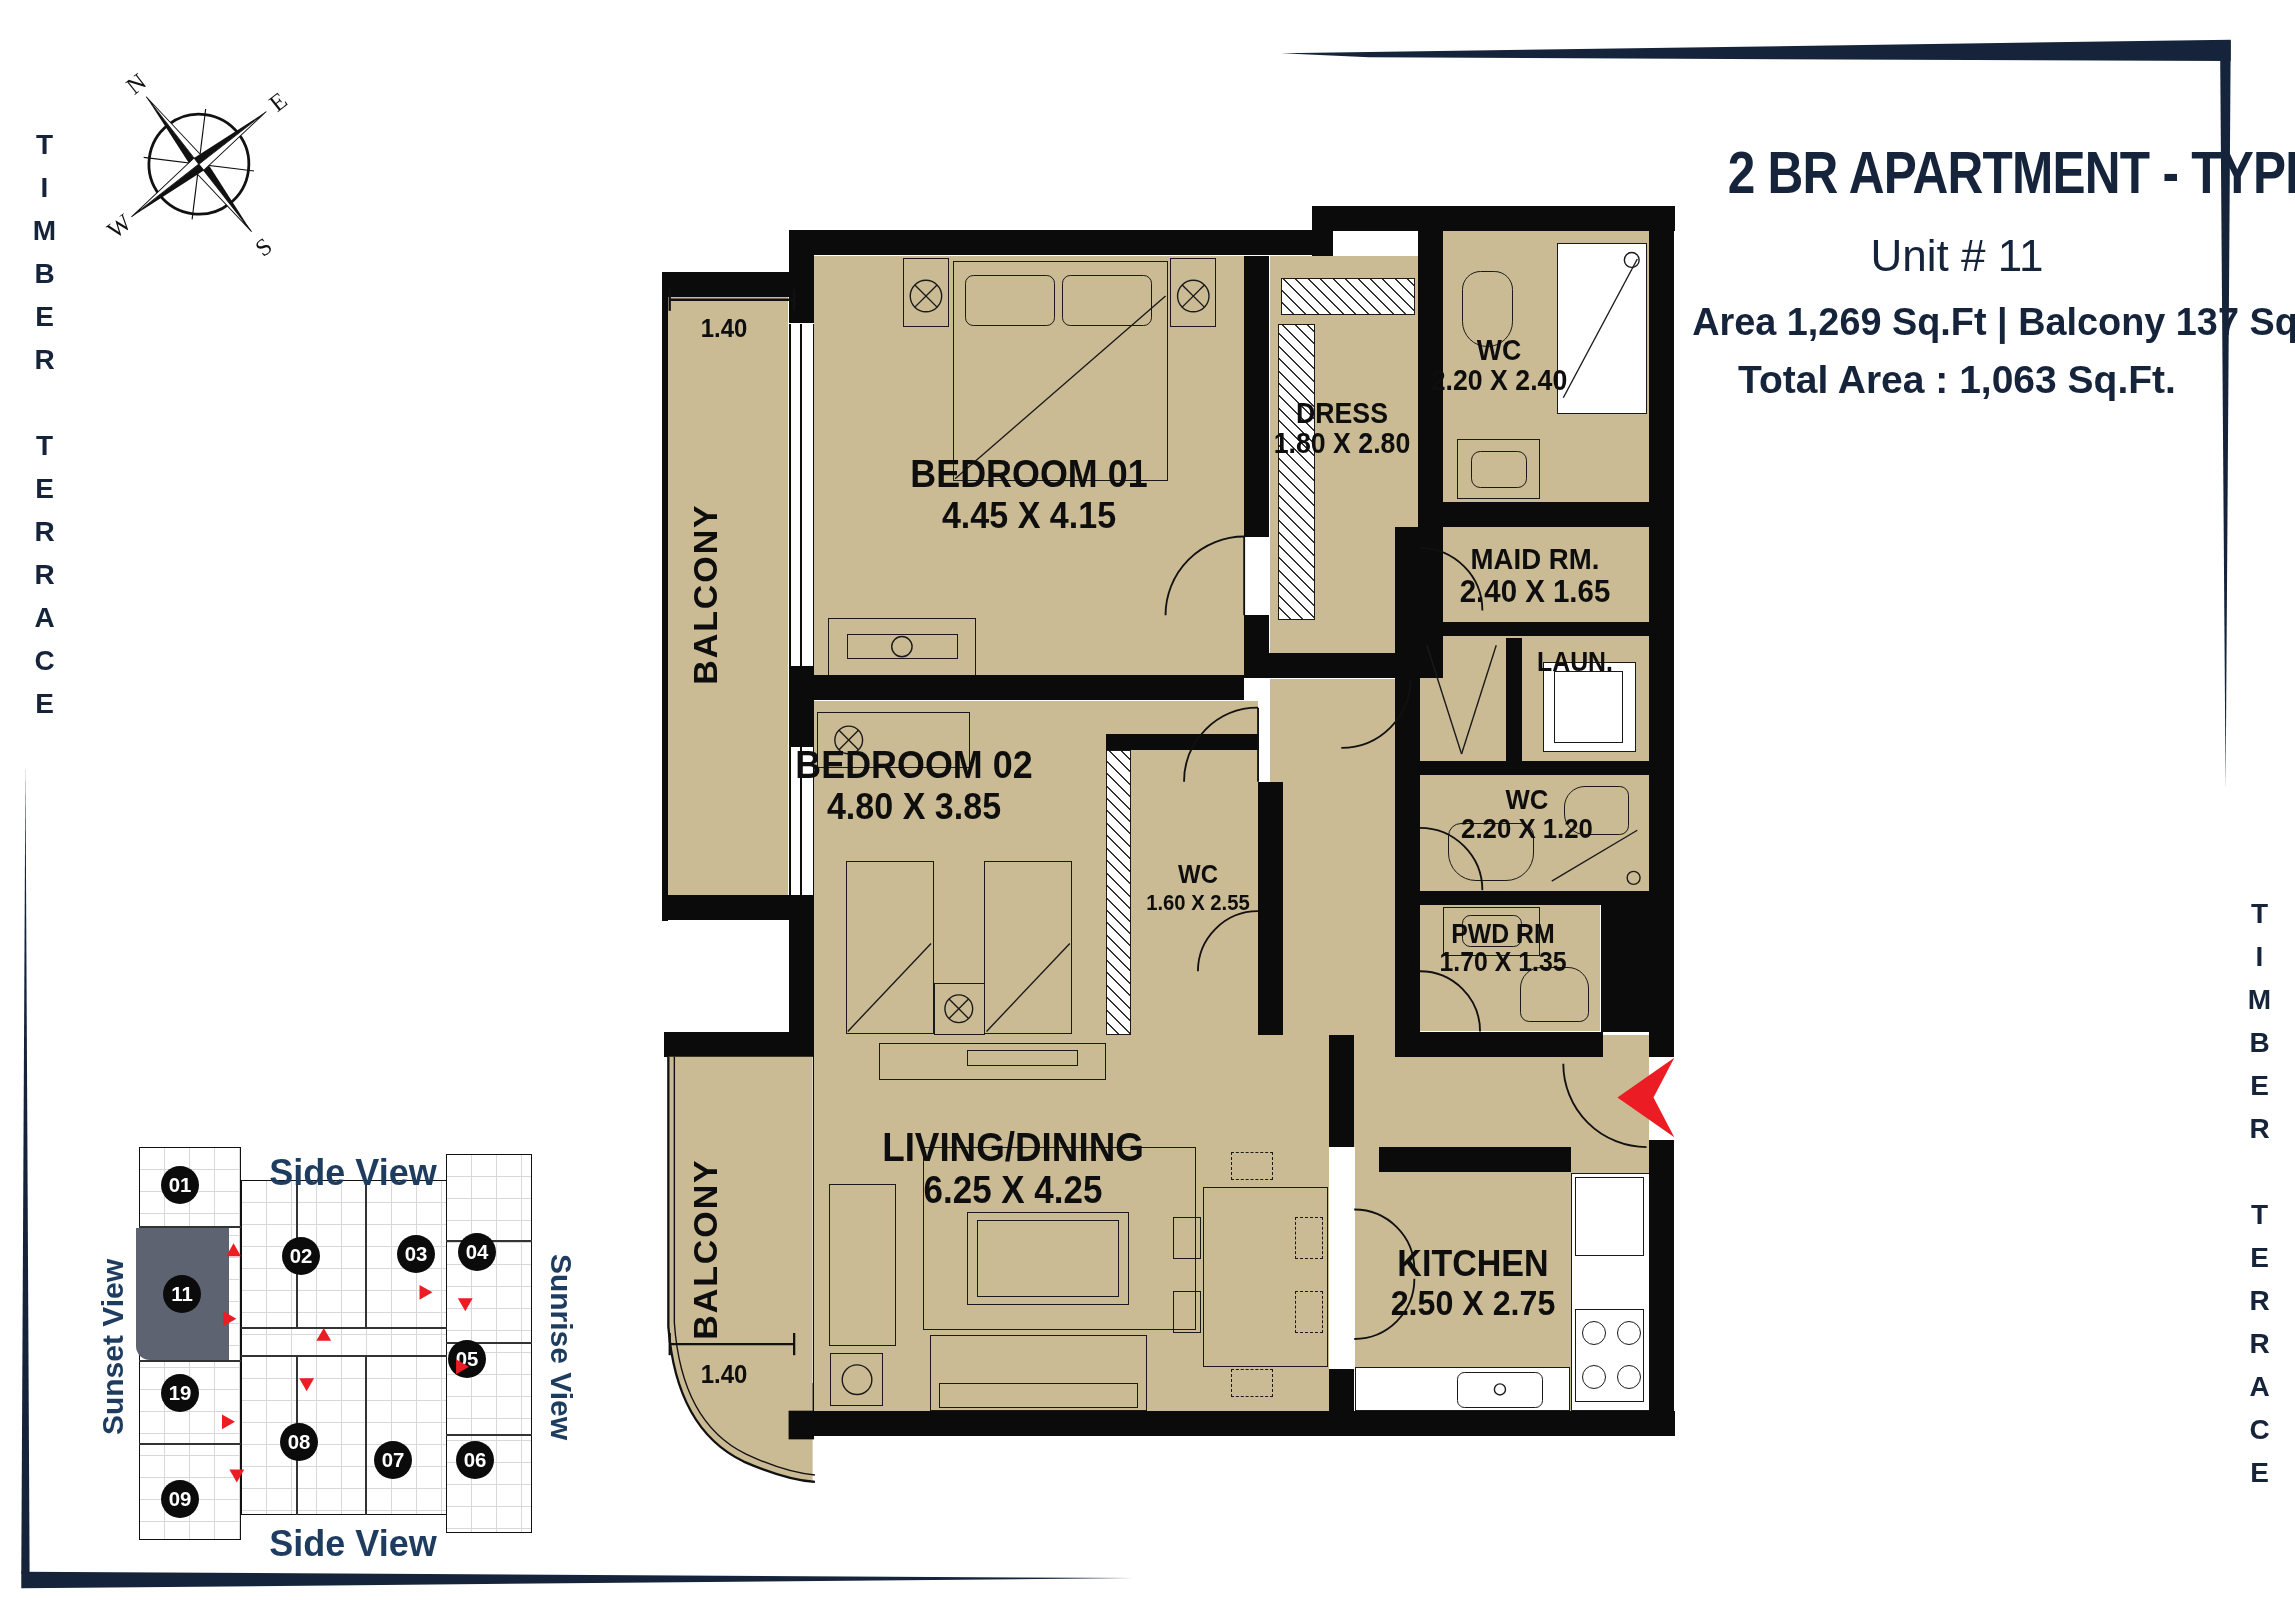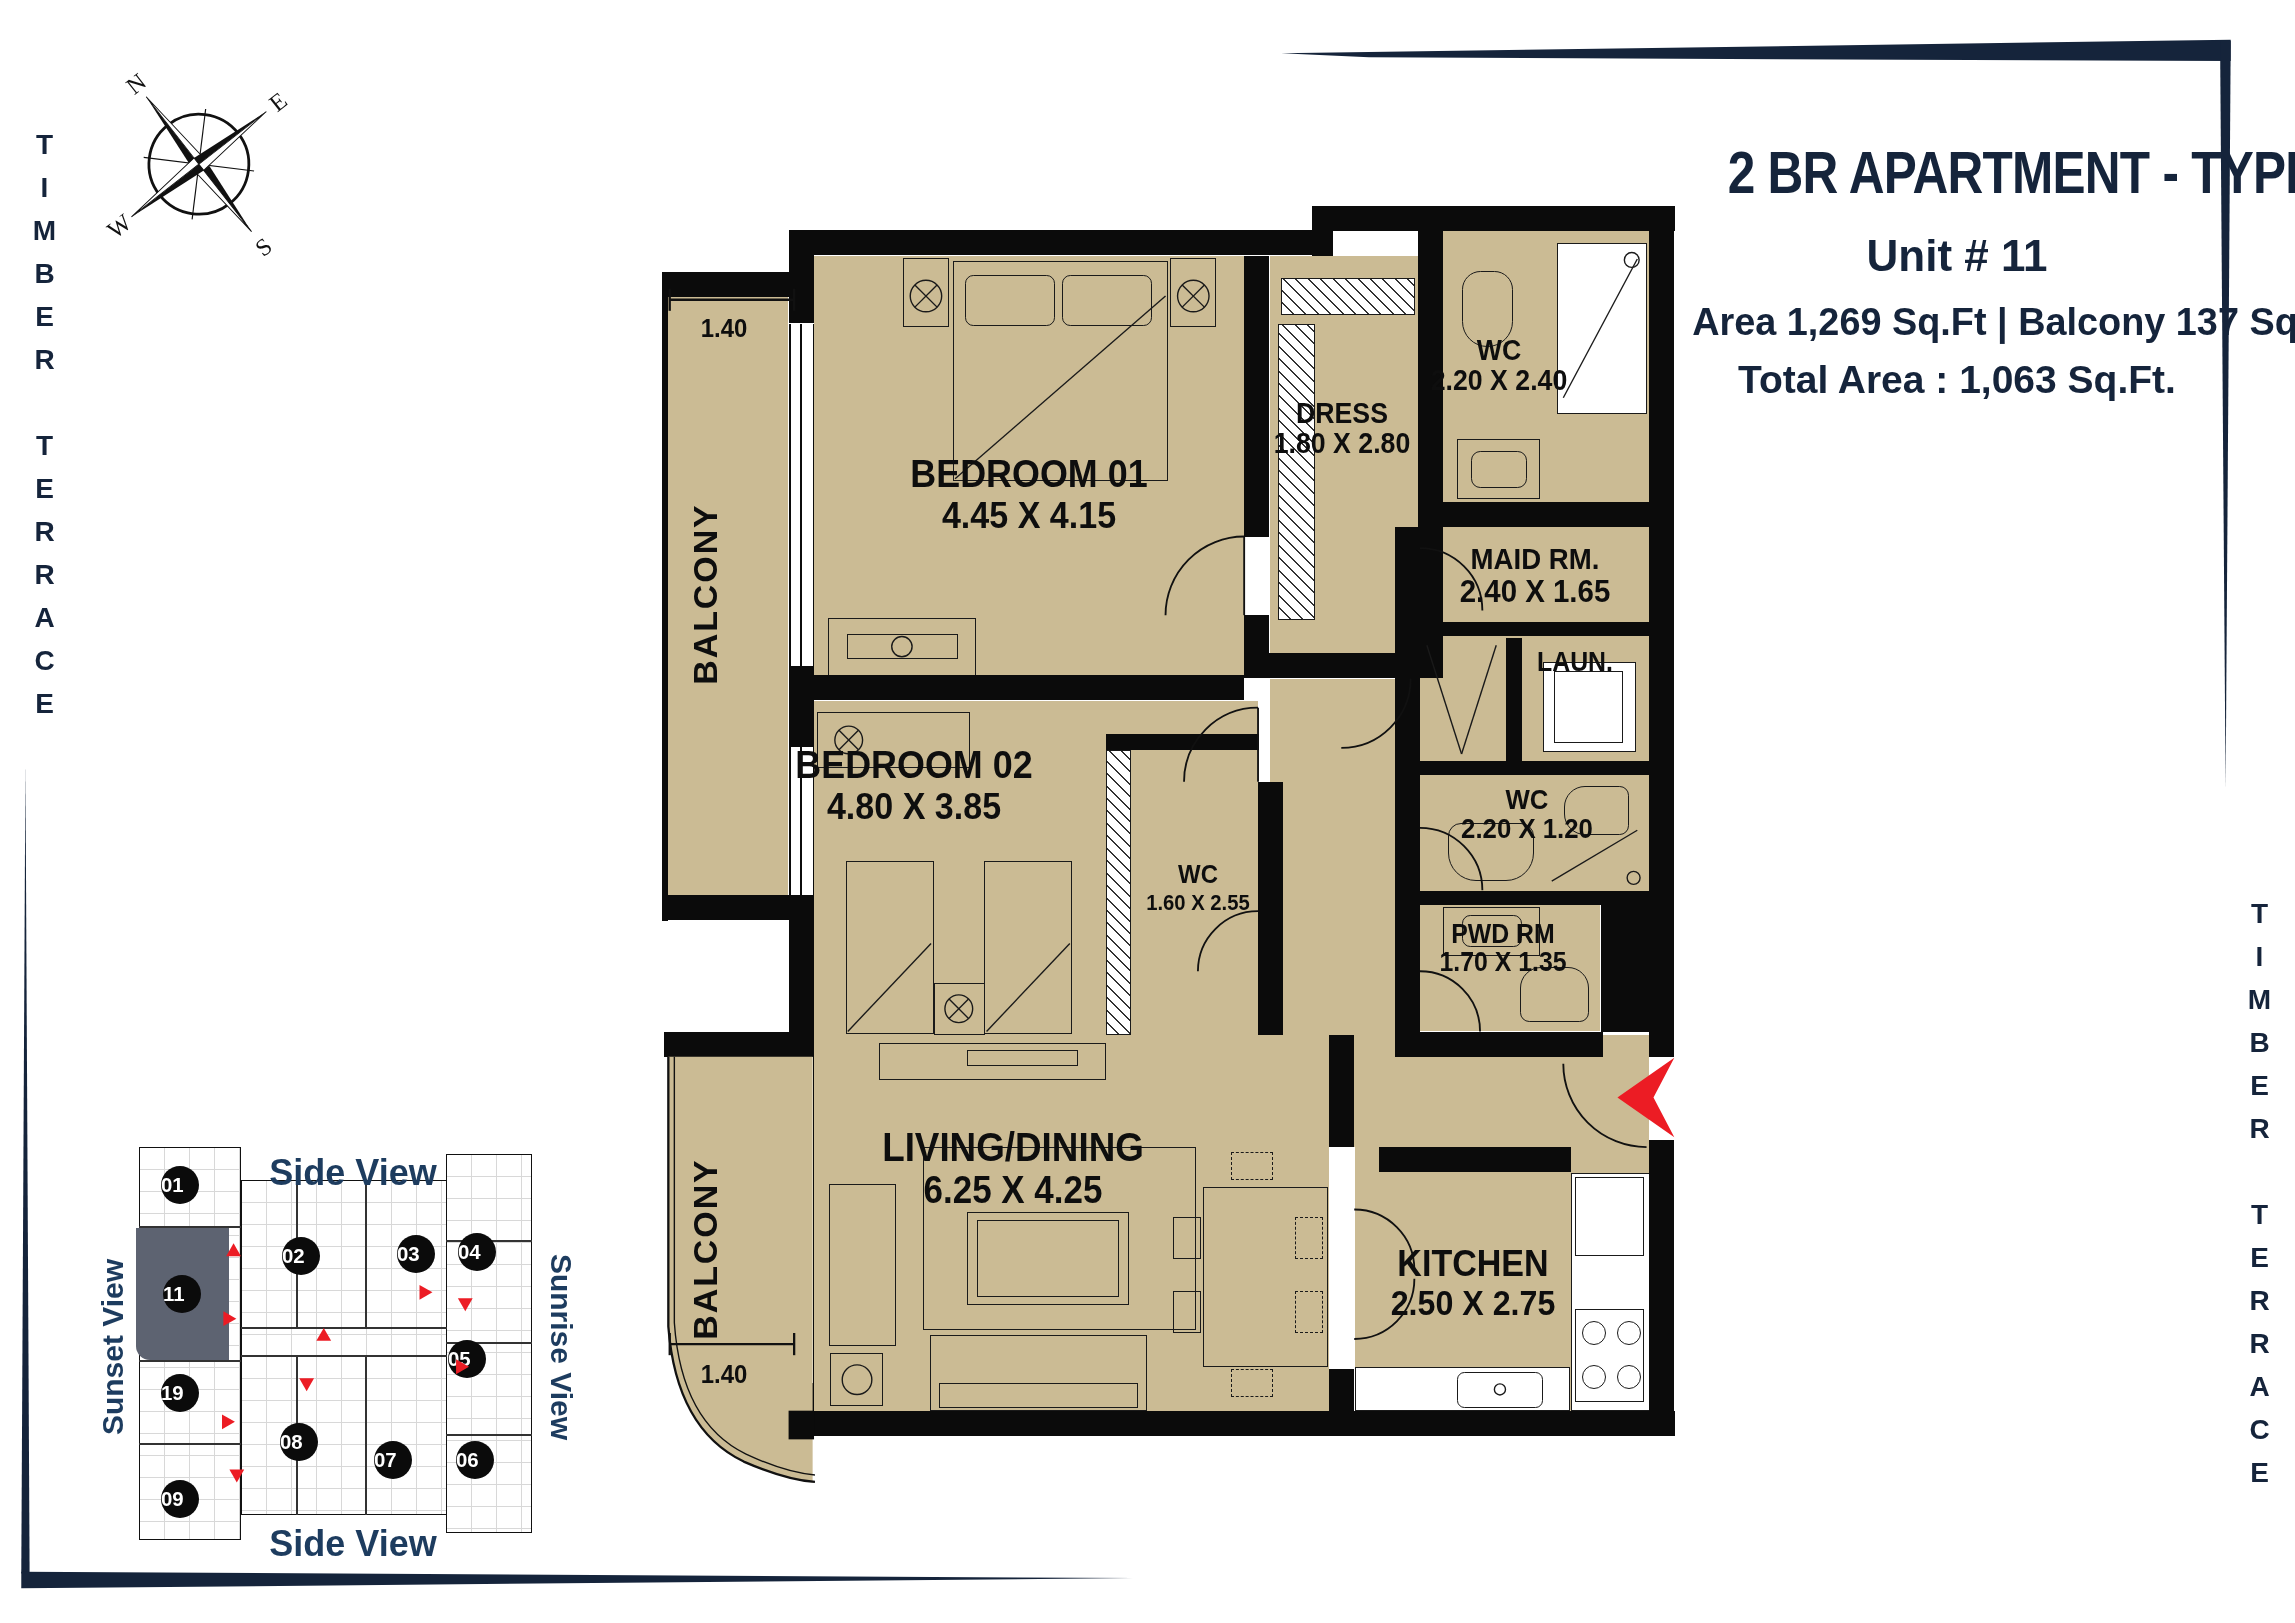--- a/index.html
+++ b/index.html
@@ -22,27 +22,27 @@
           font-weight:bold;color:#0e0e0e;white-space:nowrap;}
   .navy{color:#15243b;}
   .kpnavy{color:#1d3c5f;}
   .vertname{position:absolute;z-index:50;writing-mode:vertical-rl;text-orientation:upright;
             font-weight:bold;color:#15243b;font-size:28px;letter-spacing:12px;line-height:32px;}
   .kpbuild{position:absolute;background:#fff;border:1.4px solid #111;z-index:15;box-sizing:border-box;
            background-image:repeating-linear-gradient(to right,transparent 0 24px,#d8d8d8 24px 25px),
                             repeating-linear-gradient(to bottom,transparent 0 21px,#d8d8d8 21px 22px);}
   .kline{position:absolute;background:#333;z-index:16;}
   .badge{position:absolute;width:38px;height:38px;background:#0b0b0b;border-radius:50%;z-index:20;
-         color:#fff;font-weight:bold;font-size:20.4px;display:flex;align-items:center;justify-content:flex-start;}
+         color:#fff;font-weight:bold;font-size:20.4px;display:flex;align-items:center;justify-content:center;}
   .kplabel{position:absolute;z-index:20;font-weight:bold;white-space:nowrap;}
   svg#overlay{position:absolute;left:0;top:0;z-index:40;pointer-events:none;}
   .titleblock{position:absolute;left:1684px;top:139px;width:546px;text-align:center;z-index:50;}
   .titleblock .t1{font-size:59px;font-weight:bold;transform:scaleX(.84);transform-origin:center;
                   letter-spacing:-0.9px;margin-bottom:24px;white-space:nowrap;}
-  .titleblock .t2{font-size:44px;font-weight:bold;margin-bottom:19.4px;}
+  .titleblock .t2{font-size:44px;font-weight:normal;margin-bottom:19.4px;}
   .titleblock .t3{font-size:39px;font-weight:bold;margin-bottom:14px;white-space:nowrap;transform:scaleX(.97);}
   .titleblock .t4{font-size:39px;font-weight:bold;white-space:nowrap;}
 </style>
 </head>
 <body>
 
 <div id="page">
 
   <div class="vertname" style="left:28px;top:129px;height:620px;">TIMBER TERRACE</div>
   <div class="vertname" style="left:2243px;top:898px;height:634px;">TIMBER TERRACE</div>

